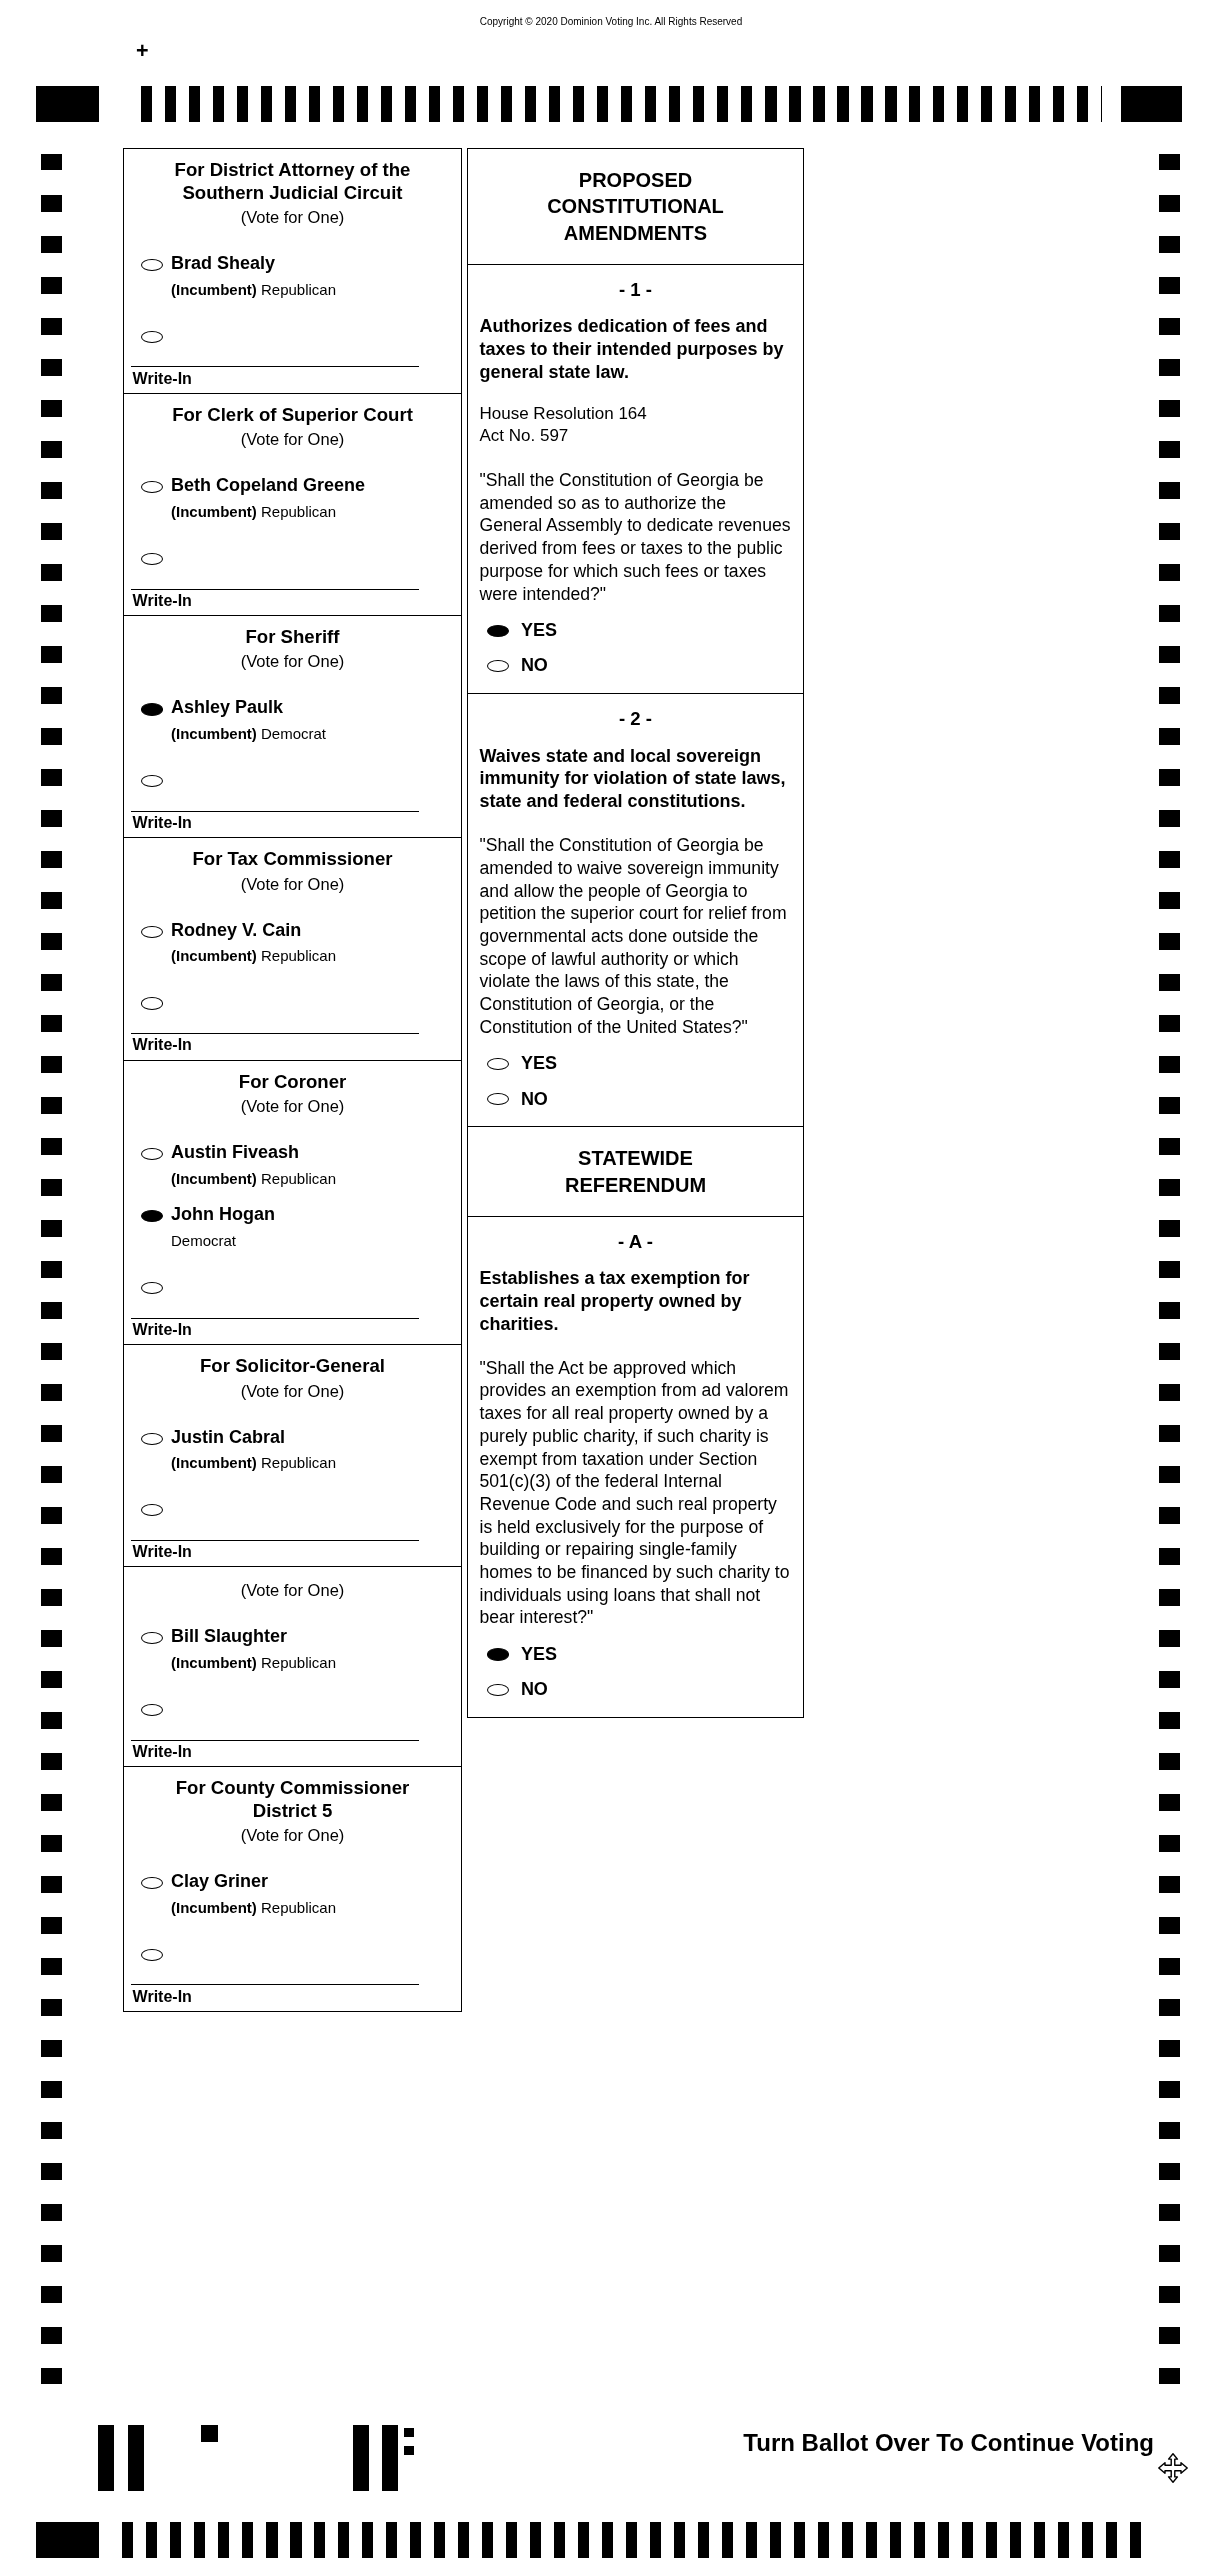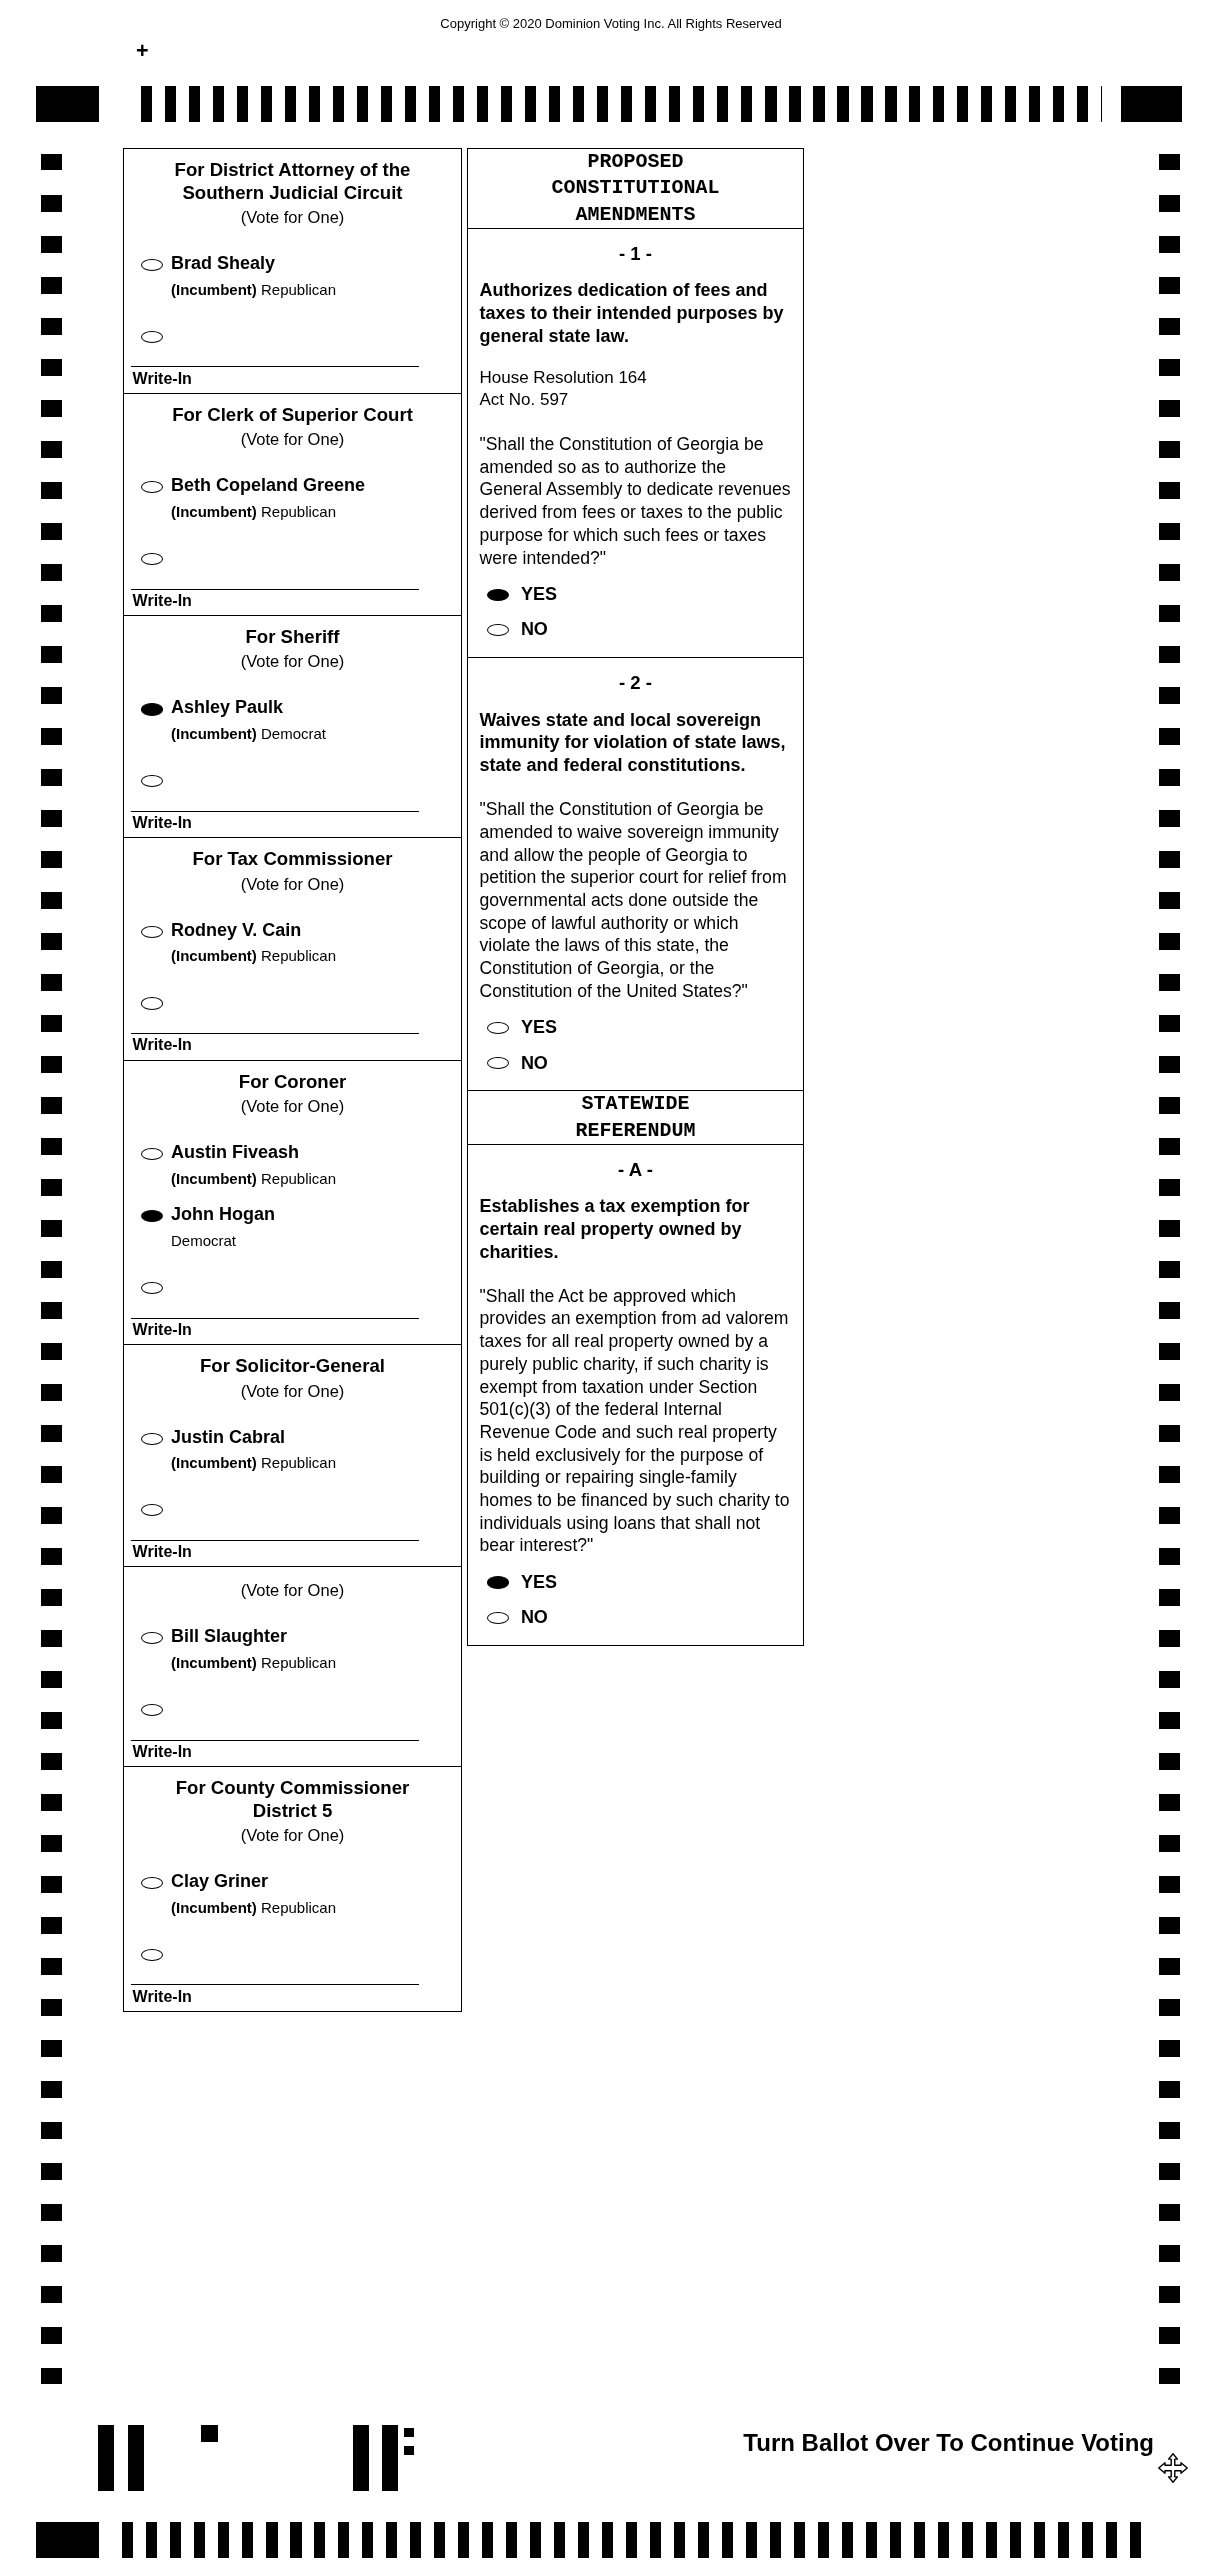--- a/index.html
+++ b/index.html
@@ -3,21 +3,21 @@
 <meta charset="utf-8">
 <style>
   * { margin:0; padding:0; box-sizing:border-box; }
   html,body { background:#e8e8e8; }
   body { font-family:"Liberation Sans", sans-serif; color:#000; }
   .page {
     position:relative; width:1222px; height:2576px; background:#fff; overflow:hidden;
     margin:0 auto;
   }
   
-  .copyright { position:absolute; top:16px; left:0; width:100%; text-align:center; font-size:13px; }
+  .copyright { position:absolute; top:16px; left:0; width:100%; text-align:center; font-size:10px; }
   .plus-mark { position:absolute; top:39px; left:136px; font-size:21.5px; font-weight:bold; }
   .timing-row { position:absolute; height:36px; }
   .block { position:absolute; background:#000; }
   .bars-h { position:absolute; height:36px; background:repeating-linear-gradient(90deg,#000 0 11.5px,transparent 11.5px 24px); }
   .timing-col { position:absolute; width:21px; background:repeating-linear-gradient(180deg,#000 0 16.5px,transparent 16.5px 41px); }
 
   
   .col { position:absolute; top:148px; }
   .col-left  { left:123px; width:339px; }
   .col-right { left:467px; width:337px; }
@@ -34,21 +34,21 @@
   .oval.filled { background:#000; }
   .cand .oval { margin-top:5px; }
   .cand-name { font-size:18px; font-weight:bold; line-height:1.1; }
   .cand-detail { font-size:15px; margin-top:7px; }
   .cand-detail .inc { font-weight:bold; }
   .wi-oval-row { margin:33px 0 0 17px; }
   .wi-line { margin:21.5px 0 0 7.2px; width:288px; border-top:1.4px solid #000; }
   .wi-label { font-size:16px; font-weight:bold; margin:2.2px 0 0 8.6px; }
 
   
-  .col-header { text-align:center; font-size:20px; font-weight:bold; line-height:1.32; white-space:pre-line; padding:0 0;font-family:Liberation Mono, monospace; }
+  .col-header { text-align:center; font-size:20px; font-weight:bold; line-height:1.32; white-space:pre-line; padding:18px 0; }
   .measure { padding:8.6px 11.5px 17px; }
   .m-num { text-align:center; font-size:18.6px; font-weight:bold; margin:5.7px 0 14.3px; }
   .m-summary { font-size:18px; font-weight:bold; line-height:1.26; }
   .m-refs { font-size:17px; line-height:1.3; margin-top:20px; }
   .m-question { font-size:17.6px; line-height:1.29; margin-top:21.5px; }
   .opt { display:flex; align-items:center; gap:12.2px; margin:14.3px 0 0 7.2px; }
   .opt.first { margin-top:15px; }
   .opt-label { font-size:18px; font-weight:bold; }
 
   

